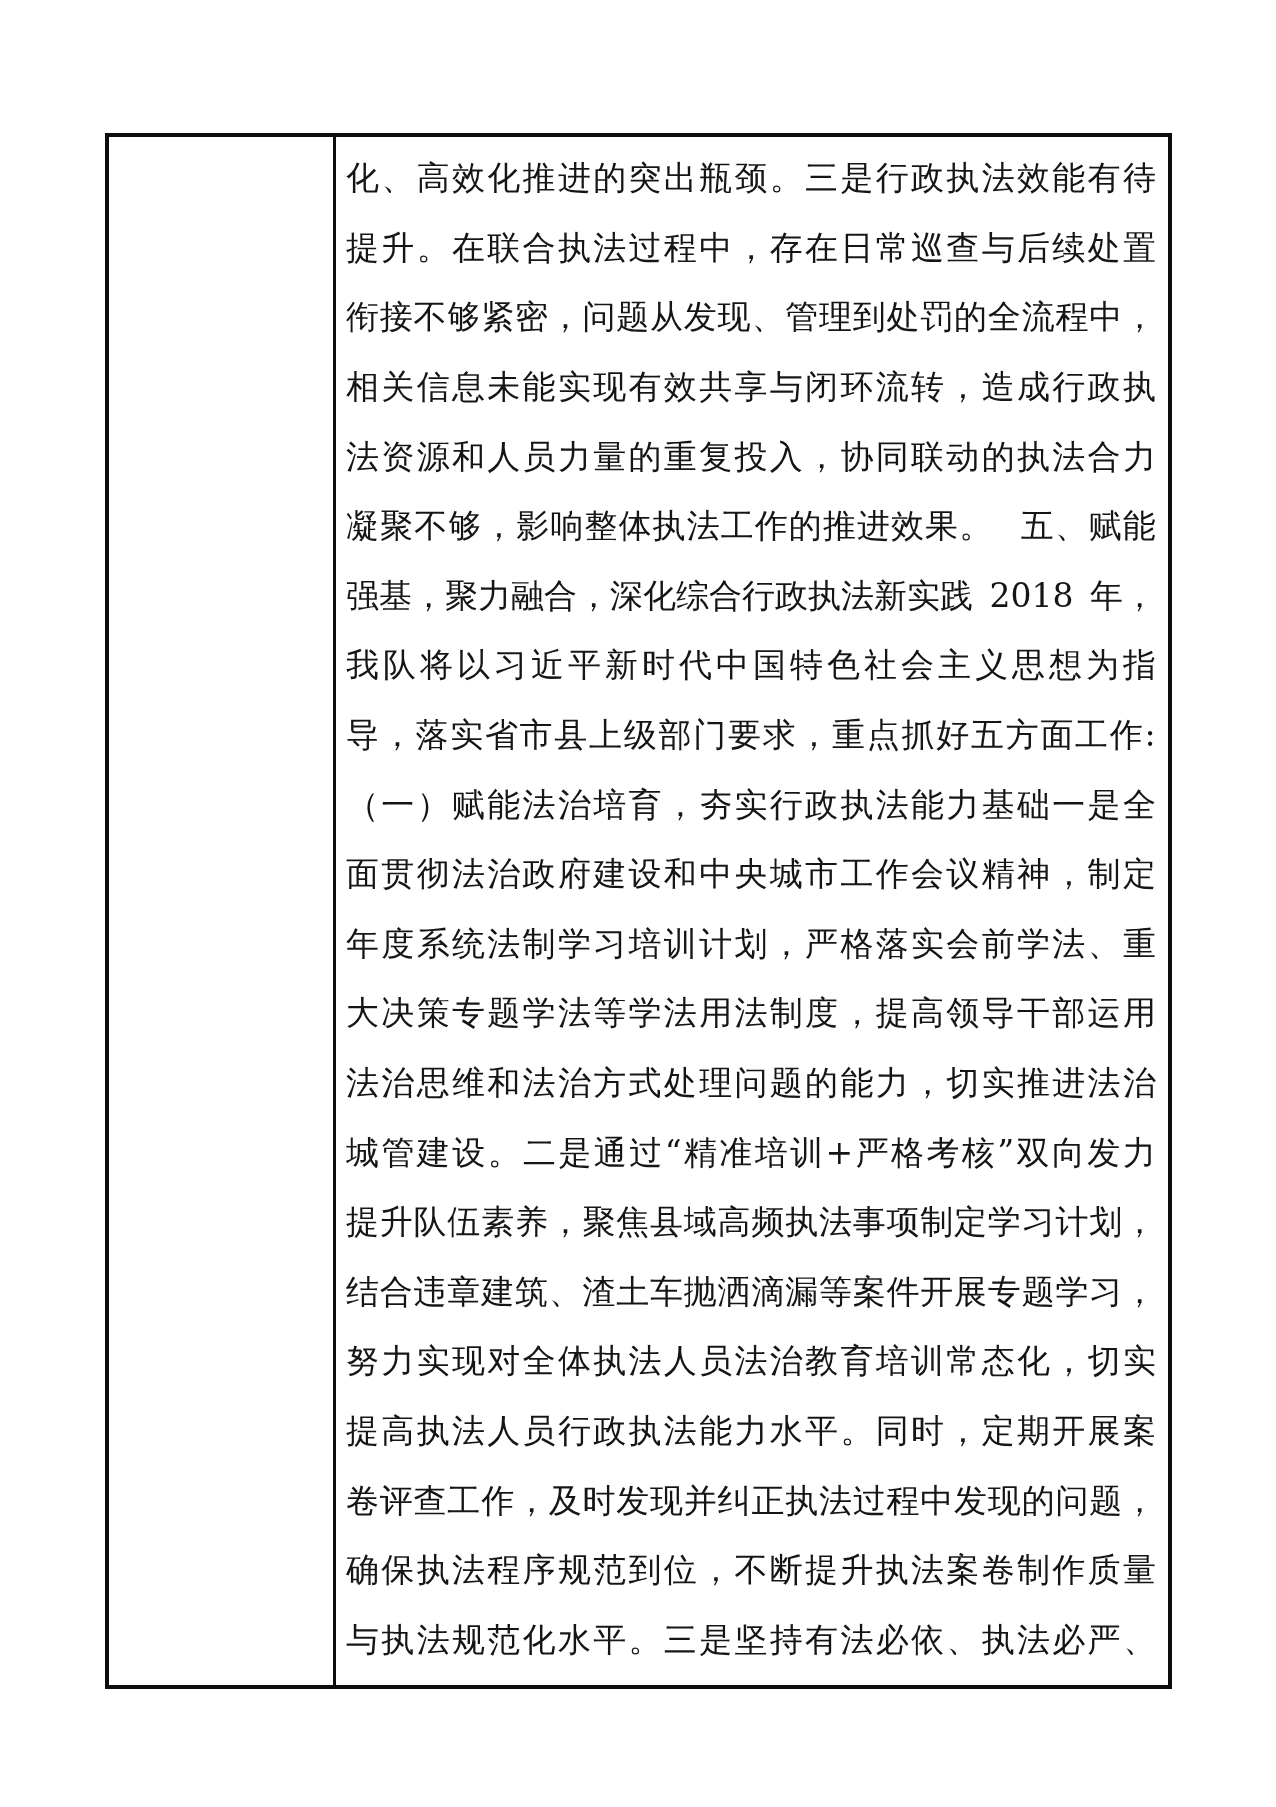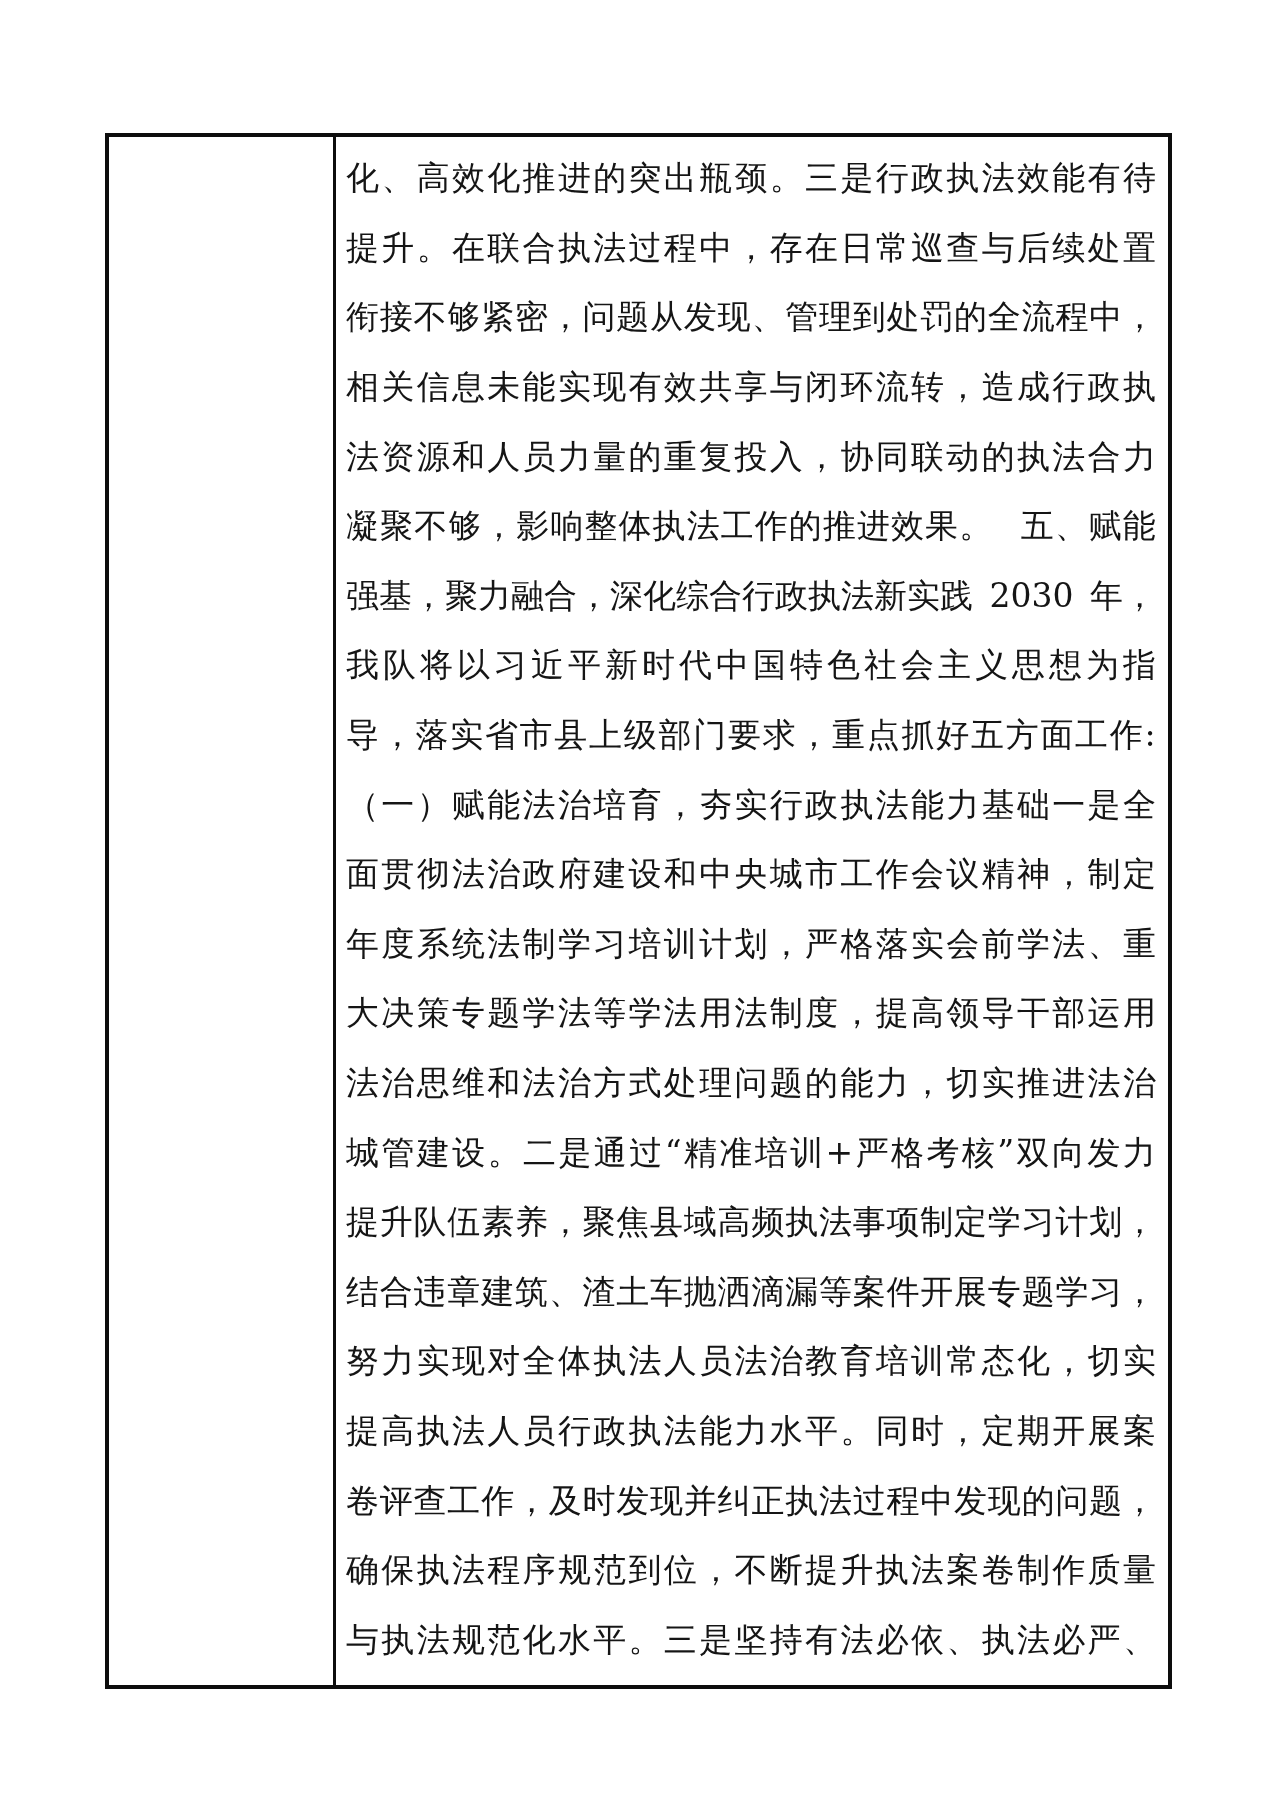--- a/index.html
+++ b/index.html
@@ -238,21 +238,21 @@
             <span>综</span>
             <span>合</span>
             <span>行</span>
             <span>政</span>
             <span>执</span>
             <span>法</span>
             <span>新</span>
             <span>实</span>
             <span>践</span>
             <span class="sp"></span>
-            <span>2030</span>
+            <span>2018</span>
             <span class="sp"></span>
             <span>年</span>
             <span>，</span>
           </div>
           <div class="text-line">
             <span>我</span>
             <span>队</span>
             <span>将</span>
             <span>以</span>
             <span>习</span>

